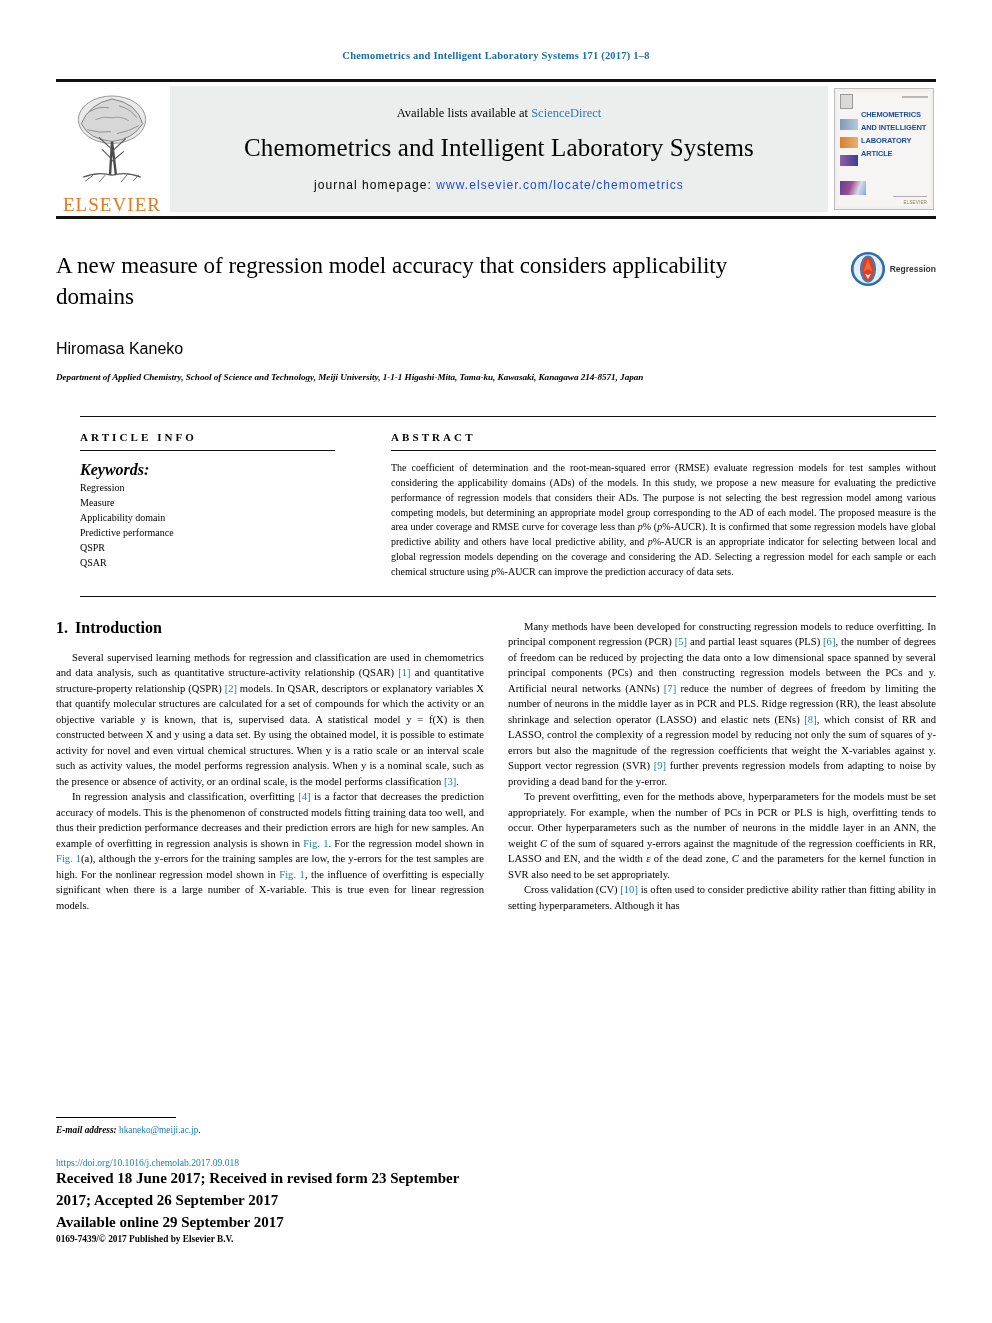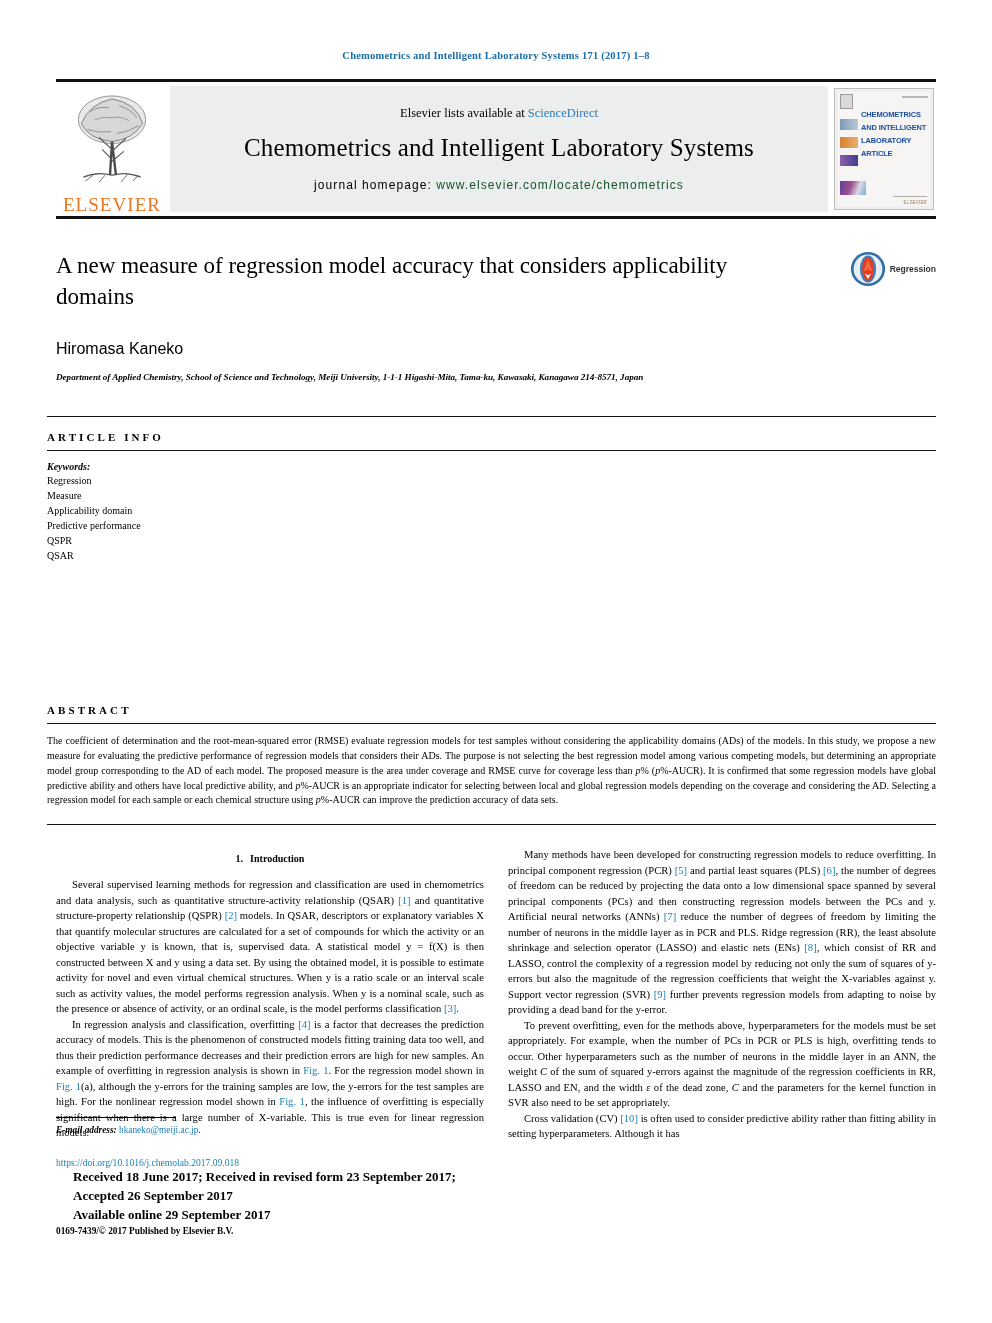--- a/index.html
+++ b/index.html
@@ -75,21 +75,21 @@
     font-size: 25px;
     letter-spacing: .005em;
     margin-bottom: 16px;
     white-space: nowrap;
   }
   .homepage-line {
     font-size: 12px;
     letter-spacing: .09em;
     font-family: "Liberation Sans", sans-serif;
   }
-  .homepage-line .url { color: #14532d; }
+  .homepage-line .url { color: #1d4ed8; }
   .cover-thumb {
     flex: 0 0 100px;
     width: 100px;
     margin: 6px 2px 6px 0;
     border: 1px solid #bdbdbd;
     background: #f2f0ee;
     position: relative;
     overflow: hidden;
   }
   .cover-inner { position: absolute; inset: 3px; background: #f7f5f3; }
@@ -140,61 +140,59 @@
   .affil {
     margin: 14px 0 0 0;
     font-size: 9.2px;
     font-style: italic;
     font-weight: bold;
     letter-spacing: -.005em;
   }
 
   
   .info-wrap {
-    margin: 34px 56px 0 47px;
+    margin: 34px 56px 0 80px;
     border-top: 1.5px solid #111;
     border-bottom: 1.5px solid #111;
     padding: 14px 0 16px 0;
     display: flex;
-    gap: 18px;
-    flex-direction: column;
+    gap: 56px;
   }
   .col-info { flex: 0 0 255px; }
   .col-abs { flex: 1 1 auto; }
   .sec-head {
     font-family: "Liberation Serif", serif;
     font-size: 11px;
     font-weight: bold;
     letter-spacing: .28em;
     margin-bottom: 7px;
   }
   .rule { border-bottom: 1.5px solid #111; margin-bottom: 10px; }
-  .kw-title { font-size: 10px; font-style: italic; font-weight: bold; margin-bottom: 1px; }
+  .kw-title { font-size: 16px; font-style: italic; font-weight: bold; margin-bottom: 1px; }
   .kw-list { font-size: 10px; line-height: 1.5; }
   .kw-list div { font-weight: normal; }
   .abs-body {
     font-size: 10px;
     line-height: 1.48;
     text-align: justify;
     hyphens: auto;
   }
 
   
   .body-cols {
     margin: 22px 56px 0 56px;
     display: flex;
     gap: 24px;
     height: 448px;
   }
   .bcol { flex: 1 1 0; min-width: 0; }
   .sec-title {
-    font-size: 10px;
+    font-size: 16px;
     font-weight: bold;
-    margin: 6px 0 13px 0;
-    text-align: center;
+    margin: 0 0 13px 0;
   }
   .sec-title .num { margin-right: 7px; }
   p.body {
     font-size: 10.6px;
     line-height: 1.465;
     text-align: justify;
     margin: 0;
     text-indent: 16px;
     hyphens: auto;
   }
@@ -208,21 +206,21 @@
     position: absolute;
     left: 56px;
     top: 1117px;
     width: 430px;
   }
   .foot-rule { width: 120px; border-top: 1px solid #000; margin-bottom: 7px; }
   .email-line { font-size: 9.3px; }
   .email-line .lbl { font-style: italic; font-weight: bold; font-family: Liberation Serif, serif; }
   .email-line a, .email-line .addr { color: #1a7fb5; text-decoration: none; }
   .doi-line { margin-top: 22px; font-size: 9.6px; color: #1a7fb5; font-family: Liberation Serif, serif; }
-  .hist-line { font-size: 13px; font-weight: bold; line-height: 1.45; margin-left: 17px; }
+  .hist-line { font-size: 15px; font-weight: bold; line-height: 1.45; }
   .copy-line { font-size: 9.3px; font-weight: bold; margin-top: 1px; }
 </style>
 </head>
 <body>
 
 <div class="page">
 
   <div class="runhead">Chemometrics and Intelligent Laboratory Systems 171 (2017) 1–8</div>
 
   <div class="masthead-wrap">
@@ -238,21 +236,21 @@
           <path d="M26 30 Q34 26 43 28 Q52 26 60 31" stroke="#8a8a8a" stroke-width="0.8"></path>
           <path d="M14 88 Q28 82 43 86 Q58 82 72 88" stroke="#5a5a5a" stroke-width="1.4"></path>
           <path d="M16 92 L24 86 M30 93 L36 86 M52 93 L58 86 M64 92 L70 86" stroke="#6e6e6e" stroke-width="1"></path>
         </g>
       </svg>
       <div class="elsevier-word">ELSEVIER</div>
     </div>
 
     <div class="journal-center">
       <div class="contents-line">
-        <span>Elsevier lists available at </span><span class="sd">ScienceDirect</span>
+        <span>Available lists available at </span><span class="sd">ScienceDirect</span>
       </div>
       <div class="journal-title">Chemometrics and Intelligent Laboratory Systems</div>
       <div class="homepage-line">
         <span>journal homepage: </span><span class="url">www.elsevier.com/locate/chemometrics</span>
       </div>
     </div>
 
     <div class="cover-thumb">
       <div class="cover-inner"></div>
       <div class="cover-badge"></div>

